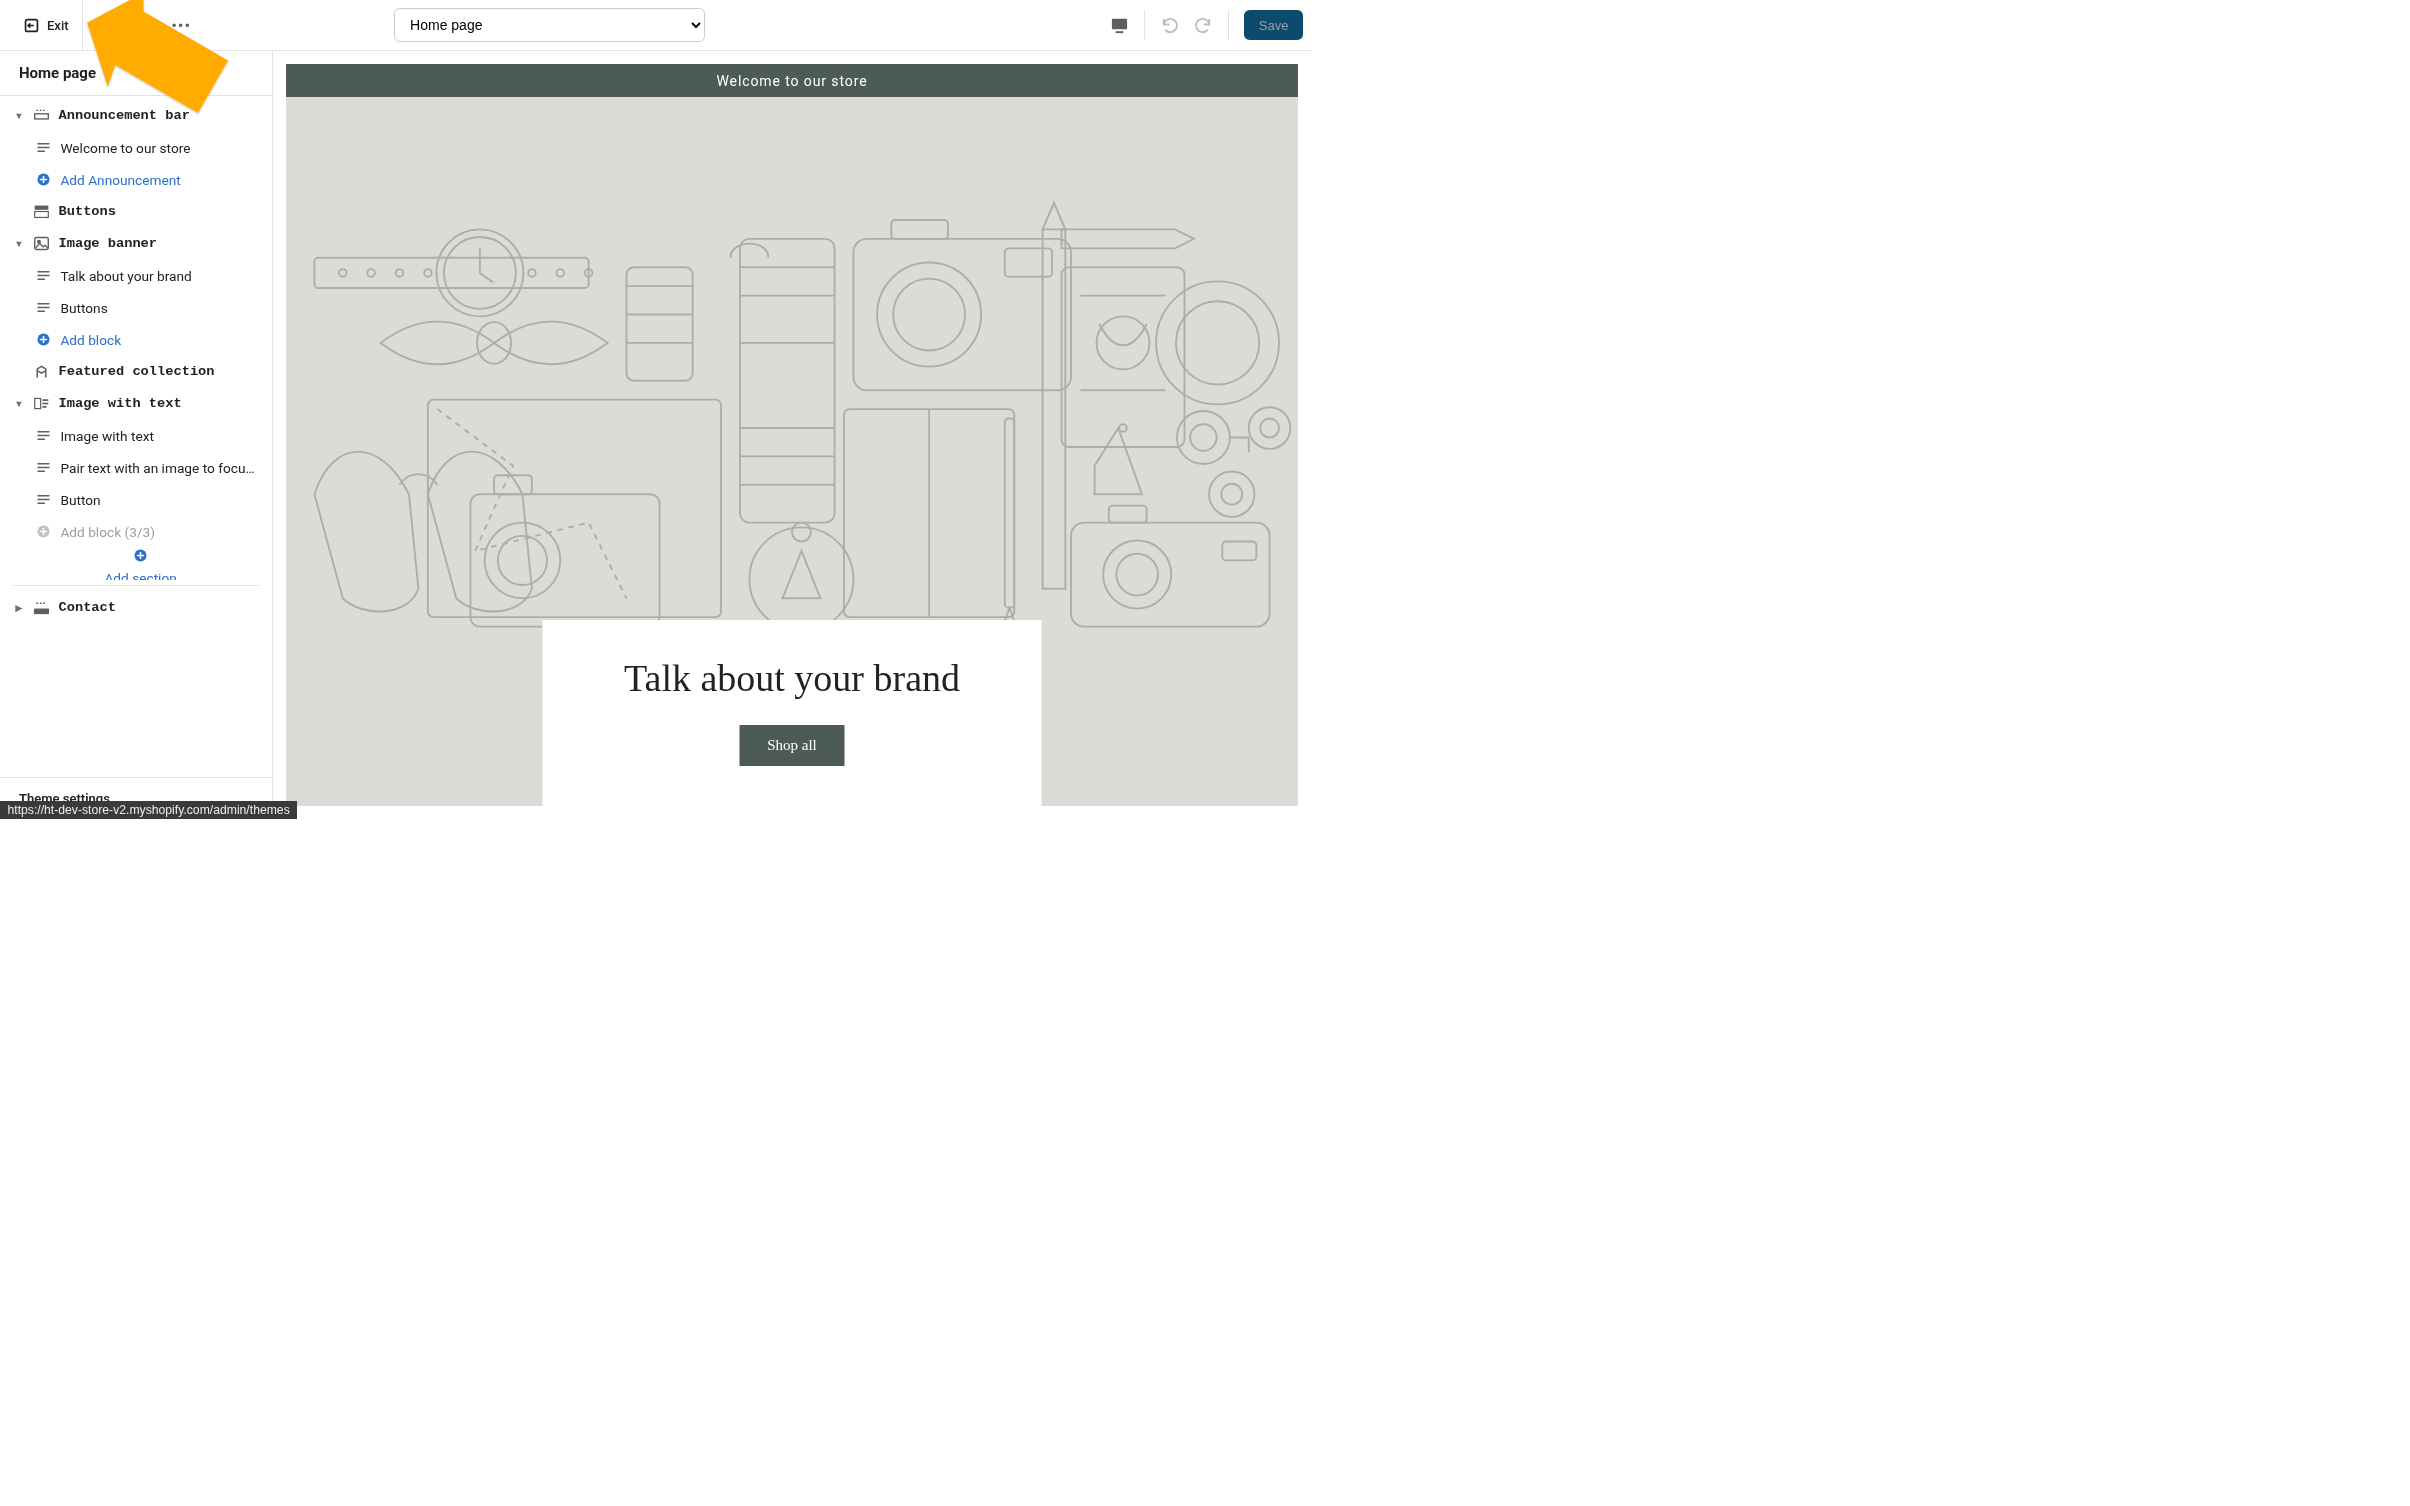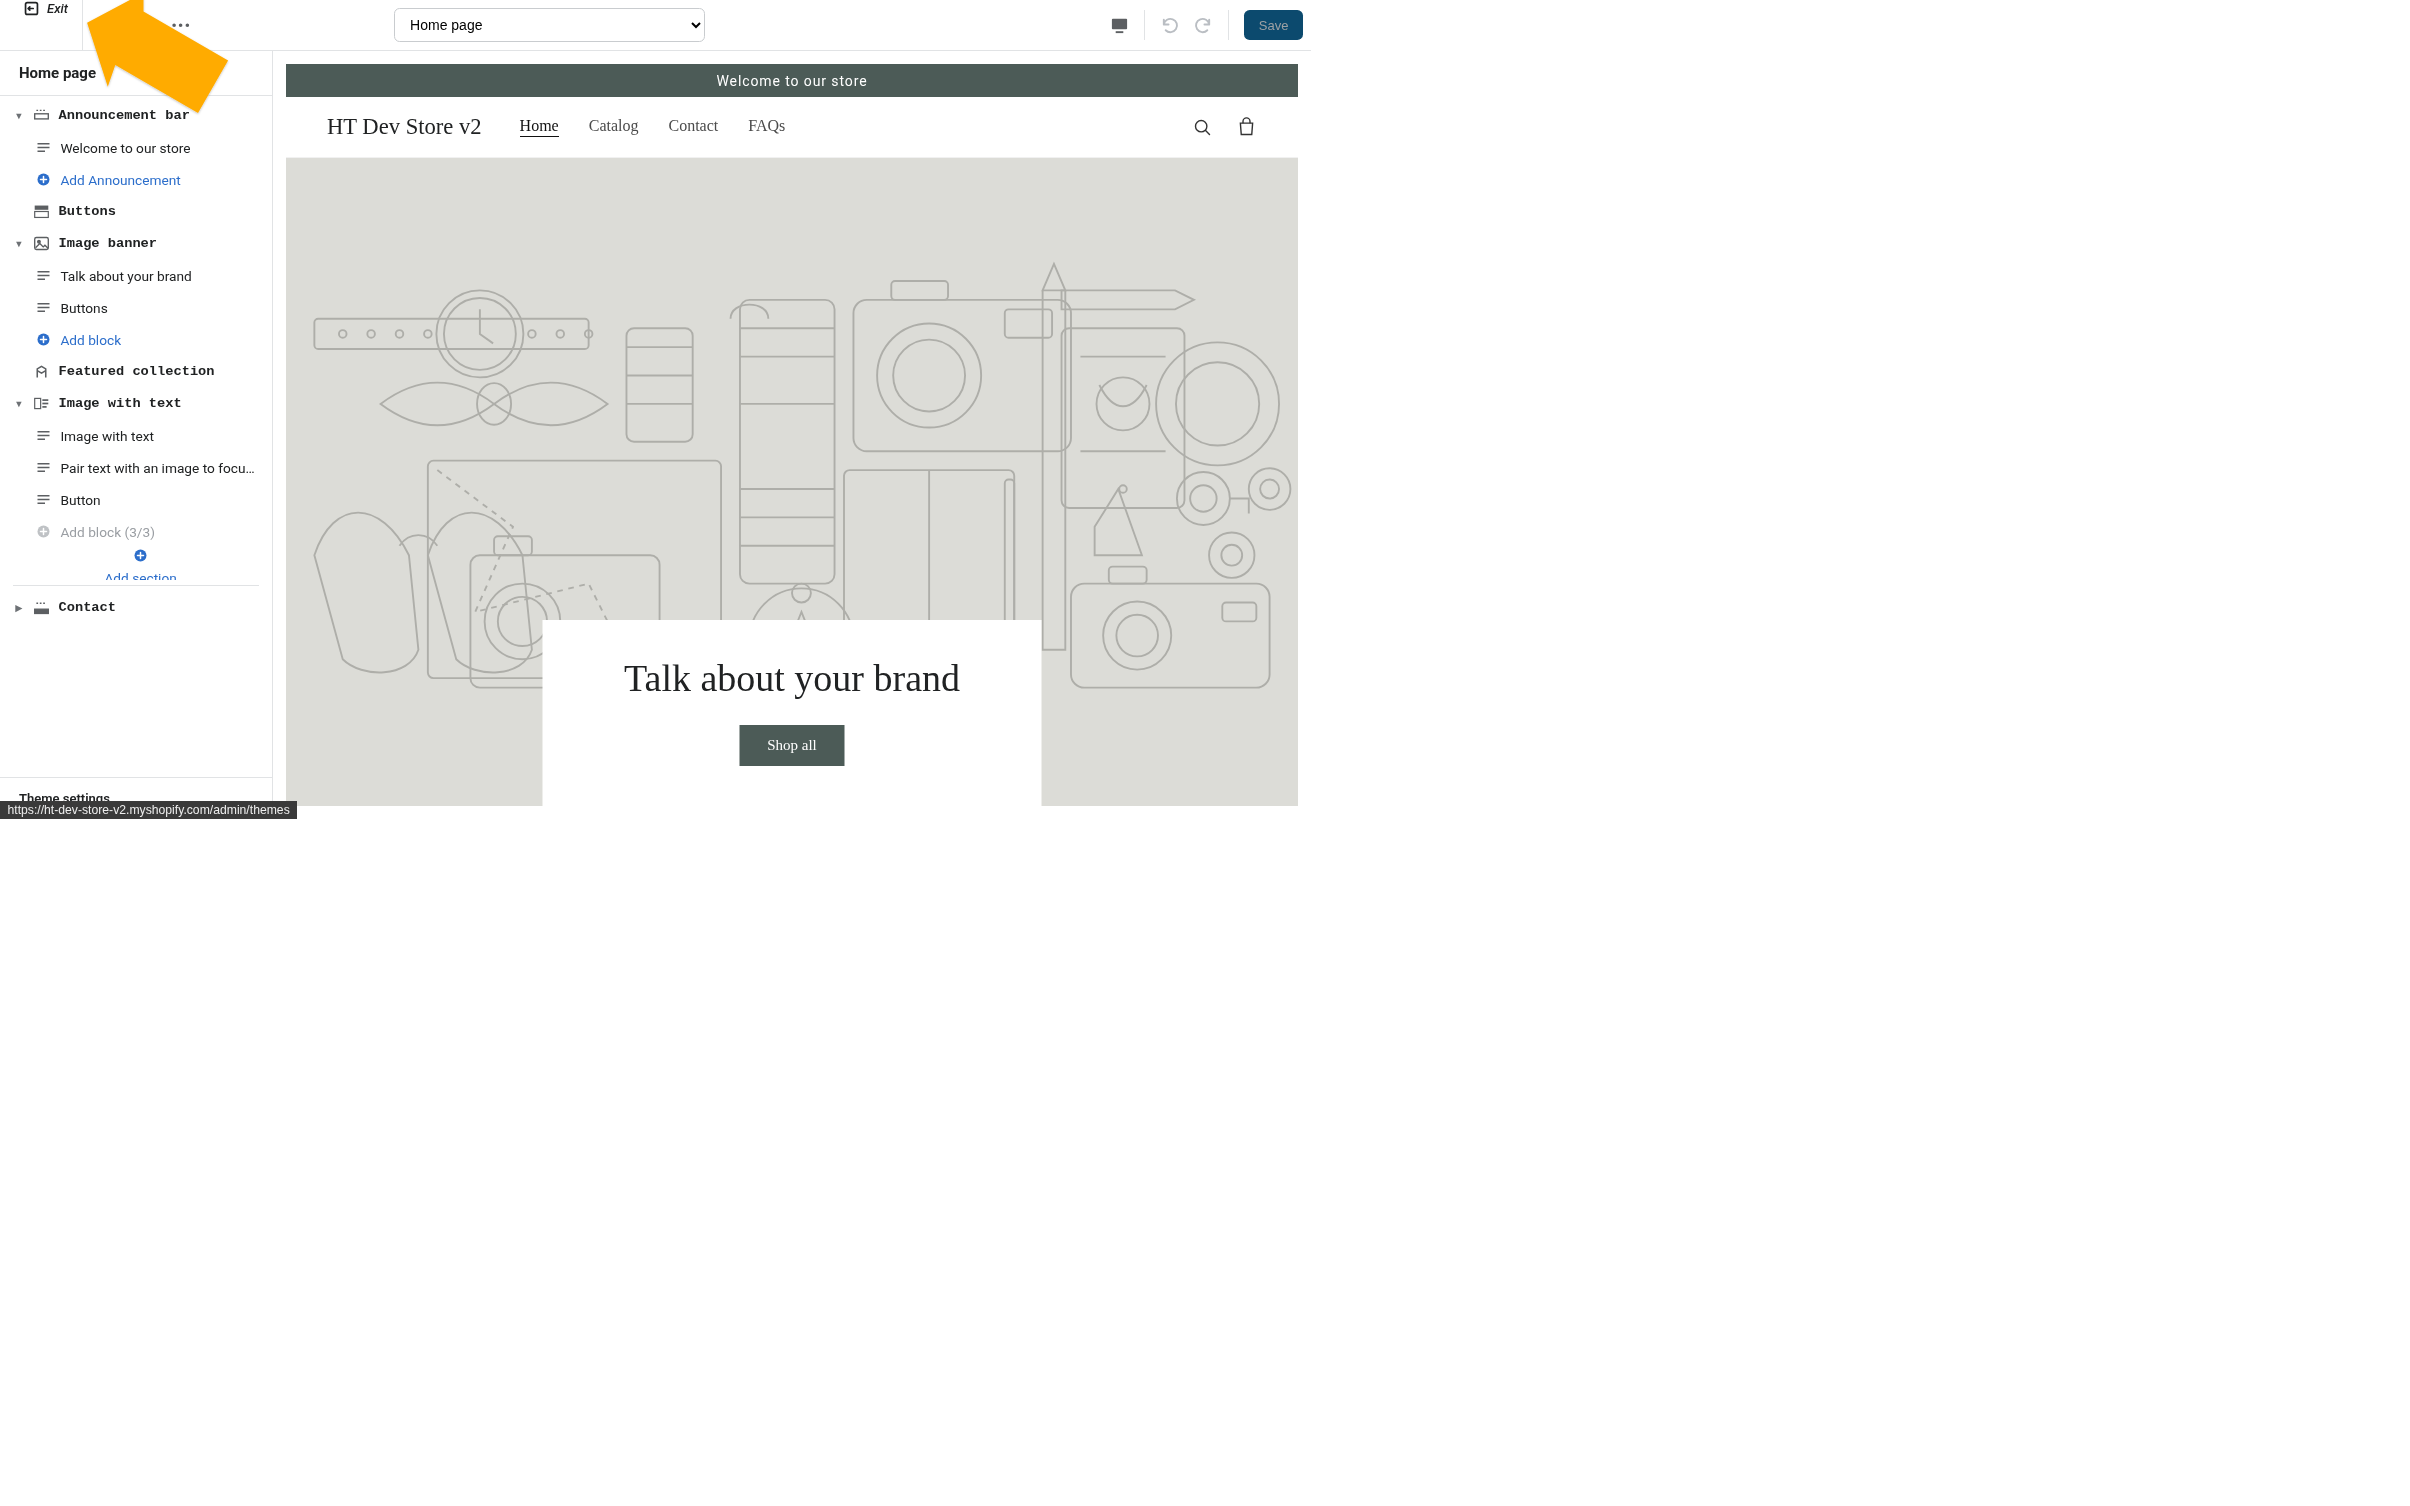--- a/index.html
+++ b/index.html
@@ -1,21 +1,21 @@
 <!DOCTYPE html>
 <html style="font-size:15px"><head>
 <meta charset="utf-8">
 <style>
 * { box-sizing: border-box; margin: 0; padding: 0; }
 body { font-family: -apple-system, "Segoe UI", Roboto, Helvetica, Arial, sans-serif; font-size: 13px; color: #202223; background: #fff; overflow: hidden; }
 .app { width: 1311px; height: 819px; position: relative; }
 
 
 .topbar { height: 51px; display: flex; align-items: center; border-bottom: 0.9px solid #e1e3e5; padding: 0 7.5px; }
-.topbar-left { display: flex; align-items: flex-start; gap: 13px; padding-left: 7.5px; width: 75px; border-right: 0.9px solid #e1e3e5; height: 100%; font-style: italic; }
+.topbar-left { display: flex; align-items: center; gap: 13px; padding-left: 7.5px; width: 75px; border-right: 0.9px solid #e1e3e5; height: 100%; }
 .exit-group { display: flex; align-items: center; gap: 7.5px; font-weight: 500; cursor: pointer; padding: 0 7.5px;}
 .topbar-badges { display:flex; align-items:center; gap:13px; margin-left: 21px; }
 .live-badge { background: #e4e5e7; border-radius: 11.3px; padding: 2.8px 9.4px 2.8px 6.6px; display:flex; align-items:center; gap:5.6px; font-size: 12.2px; color:#5c5f62;}
 .live-dot { width:7.5px; height:7.5px; border-radius:50%; background:#8c9196; }
 .more-dots { color:#5c5f62; font-size:17px; letter-spacing:0.9px; padding:3.8px; cursor:pointer;}
 .page-select { margin-left: auto; margin-right: auto; width: 311px; }
 .page-select select { width:100%; height: 34px; border:0.9px solid #c9cccf; border-radius:5.6px; padding:0 11.3px; font-size:14px; background:#fff; }
 .topbar-right { display:flex; align-items:center; gap:0; margin-left:auto; }
 .topbar-right .div { width:0.9px; height:30px; background:#e1e3e5; margin:0 7.5px; }
 .iconbtn { width:34px; height:34px; display:flex; align-items:center; justify-content:center; border-radius:5.6px; cursor:pointer; color:#5c5f62; }
@@ -279,39 +279,20 @@
             </span>
             <span class="tlabel bold">Contact</span>
           </div>
         </div>
     <div class="sidebar-foot">Theme settings</div>
   </div>
 
   <div class="preview">
     <div class="stage">
       <div class="announce">Welcome to our store</div>
-      <div class="site-header">
-        <div class="brand">HT Dev Store v2</div>
-        <div class="navlinks">
-          <a href="#" class="active">Home</a>
-          <a href="#">Catalog</a>
-          <a href="#">Contact</a>
-          <a href="#">FAQs</a>
-        </div>
-        <div class="header-icons">
-          <svg width="21" height="21" viewBox="0 0 24 24" fill="none" stroke="currentColor" stroke-width="1.6">
-                <circle cx="10.5" cy="10.5" r="6.5"></circle>
-                <path d="M20 20l-4.5-4.5" stroke-linecap="round"></path>
-              </svg>
-          <svg width="21" height="21" viewBox="0 0 24 24" fill="none" stroke="currentColor" stroke-width="1.6">
-                <path d="M5 7h14l-1 13H6L5 7z"></path>
-                <path d="M8 7V5a4 4 0 0 1 8 0v2"></path>
-              </svg>
-        </div>
-      </div>
       <div class="hero">
         <svg class="doodles" viewBox="0 0 1070 580" fill="none" stroke="#aeaea9" stroke-width="2">
 
           <rect x="30" y="170" width="290" height="32" rx="4"></rect>
               <circle cx="205" cy="186" r="46"></circle>
               <circle cx="205" cy="186" r="38"></circle>
               <path d="M205 160v26l14 10"></path>
           <circle cx="60" cy="186" r="4"></circle>
               <circle cx="90" cy="186" r="4"></circle>
               <circle cx="120" cy="186" r="4"></circle>

